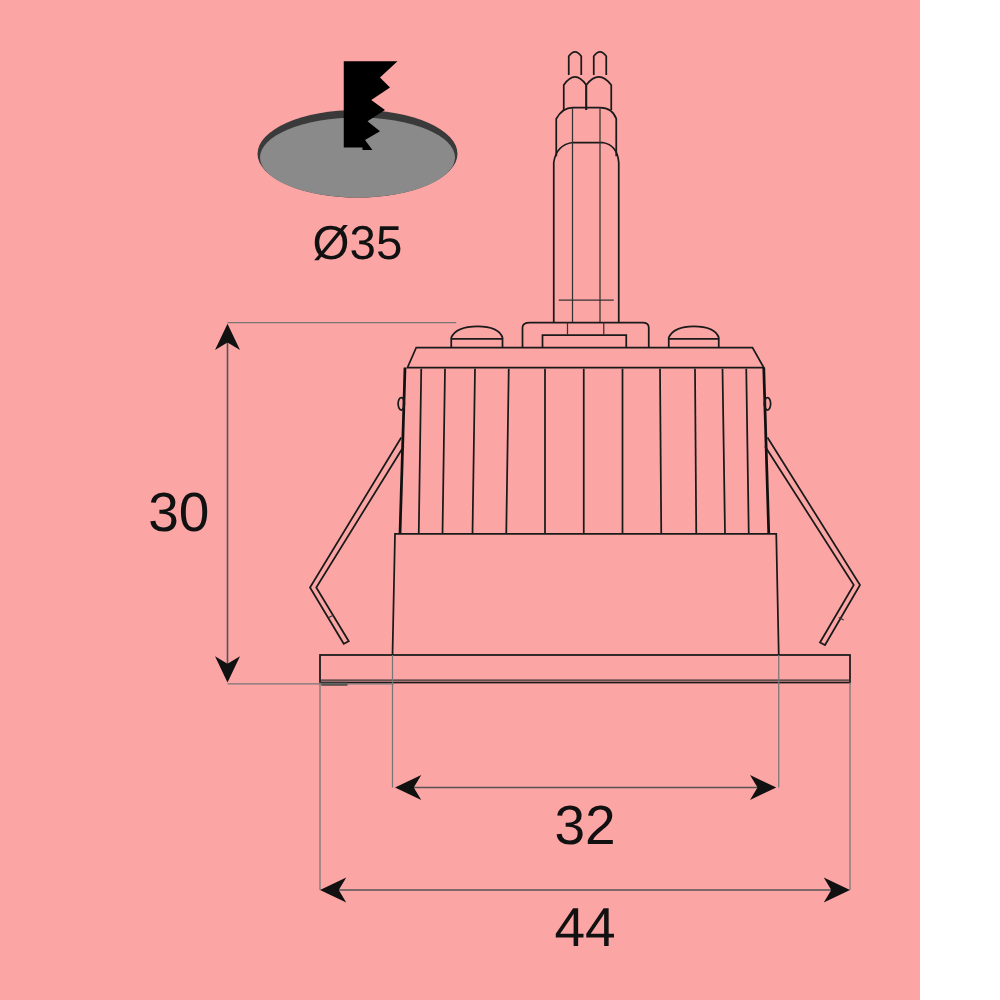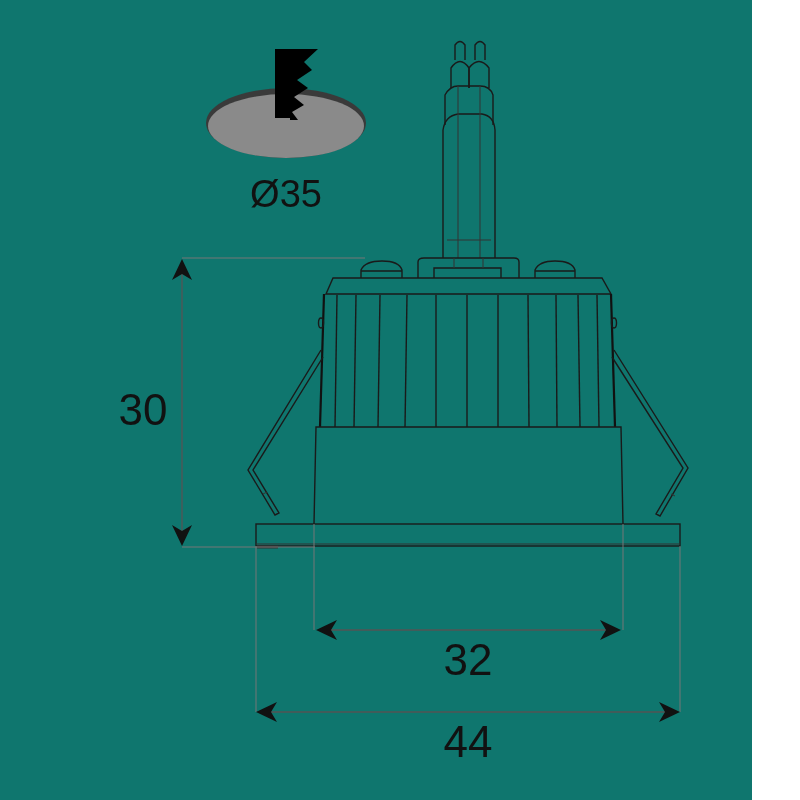--- a/index.html
+++ b/index.html
@@ -1,17 +1,17 @@
 <!DOCTYPE html>
 <html><head>
   <meta charset="utf-8">
   <style>
     html, body { margin: 0; padding: 0; background: #ffffff; }
     body { width: 800px; height: 800px; overflow: hidden; }
-    .canvas { position: relative; width: 736px; height: 800px; background: #0f766e; padding-left: 16px; }
+    .canvas { position: relative; width: 736px; height: 800px; background: #fca5a5; }
     svg { position: absolute; left: 0; top: 0; }
     .dim-text { font-family: "Liberation Sans", sans-serif; fill: #111111; }
     .ln { stroke: #1a1a1a; fill: none; stroke-width: 1.4; }
     .ln-thin { stroke: #333333; fill: none; stroke-width: 1; }
     .ln-thick { stroke: #111111; fill: none; stroke-width: 2.2; }
     .dim { stroke: #555555; fill: none; stroke-width: 1.3; }
     .ext { stroke: #777777; fill: none; stroke-width: 1; }
     .arrow { fill: #111111; }
   </style>
 </head>

